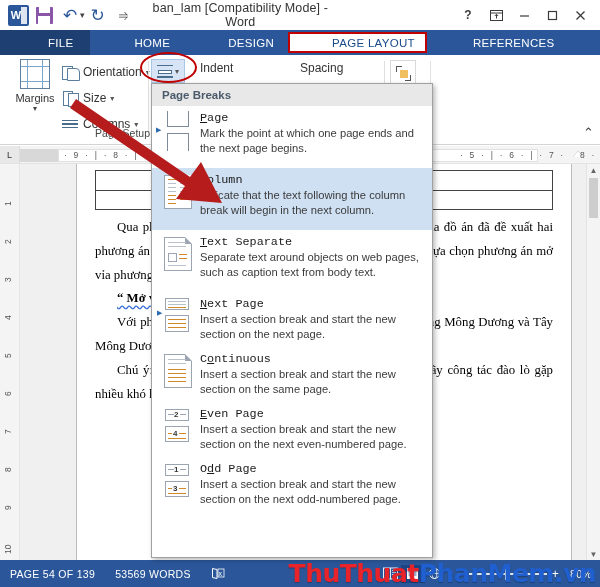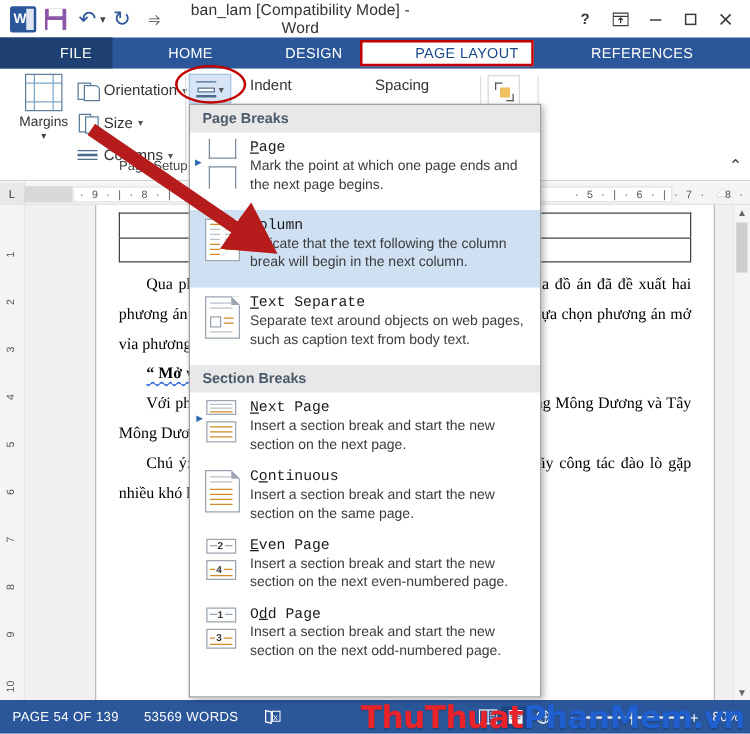--- a/index.html
+++ b/index.html
@@ -597,21 +597,20 @@
           <div class="ln" style="top:21px; left:15px; width:8px;"></div>
           <div class="ln g" style="top:28px; left:4px; width:18px;"></div>
         </div>
       </div>
       <div class="mi-text">
         <div class="mi-title"><span class="k">T</span><span>ext Separate</span></div>
         <div class="mi-desc">Separate text around objects on web pages, such as caption text from body text.</div>
       </div>
     </div>
 
-    <div class="menu-header">Section Breaks</div>
 
     <div class="menu-item" style="height:55px">
       <div class="mi-icon">
         <div class="twoline-ico">
           <div class="mini-pg" style="left:2px; top:1px; width:24px; height:12px;"></div>
           <div class="ln g" style="position:absolute; left:5px; top:4px; width:18px; height:1px; background:#b9c2cb;"></div>
           <div class="ln g" style="position:absolute; left:5px; top:7px; width:18px; height:1px; background:#b9c2cb;"></div>
           <div class="ln" style="position:absolute; left:5px; top:10px; width:18px; height:1px; background:#d08a2a;"></div>
           <div class="mini-pg" style="left:2px; top:18px; width:24px; height:17px;"></div>
           <div class="ln" style="position:absolute; left:5px; top:22px; width:18px; height:1px; background:#d08a2a;"></div>

